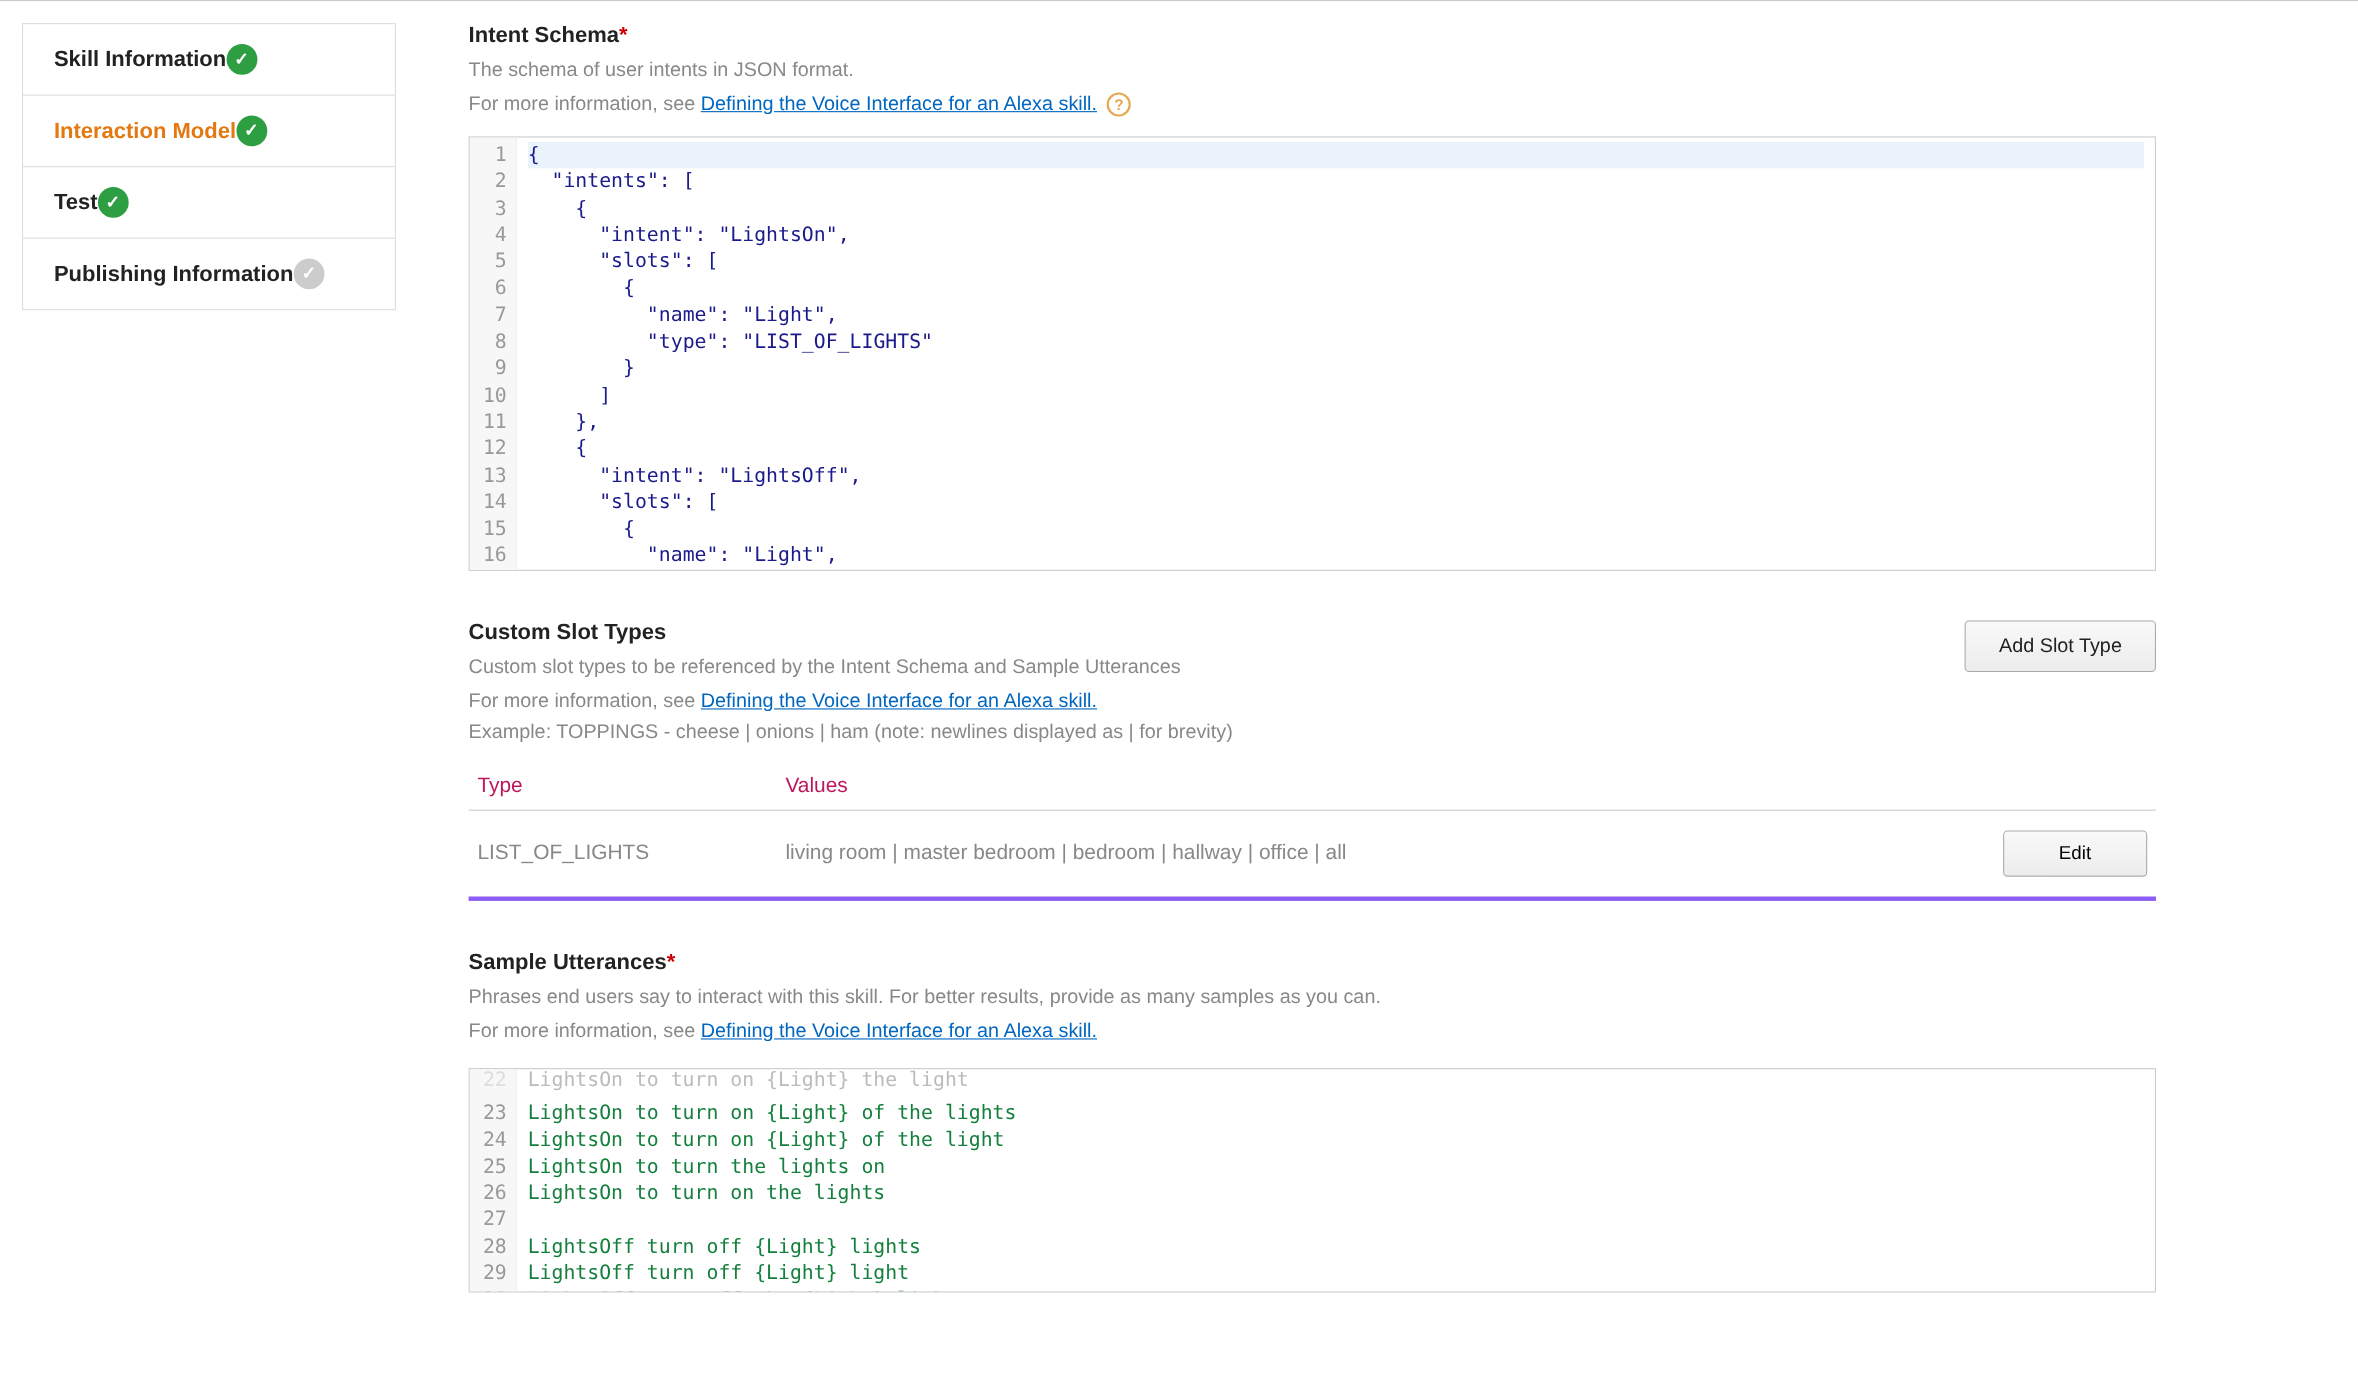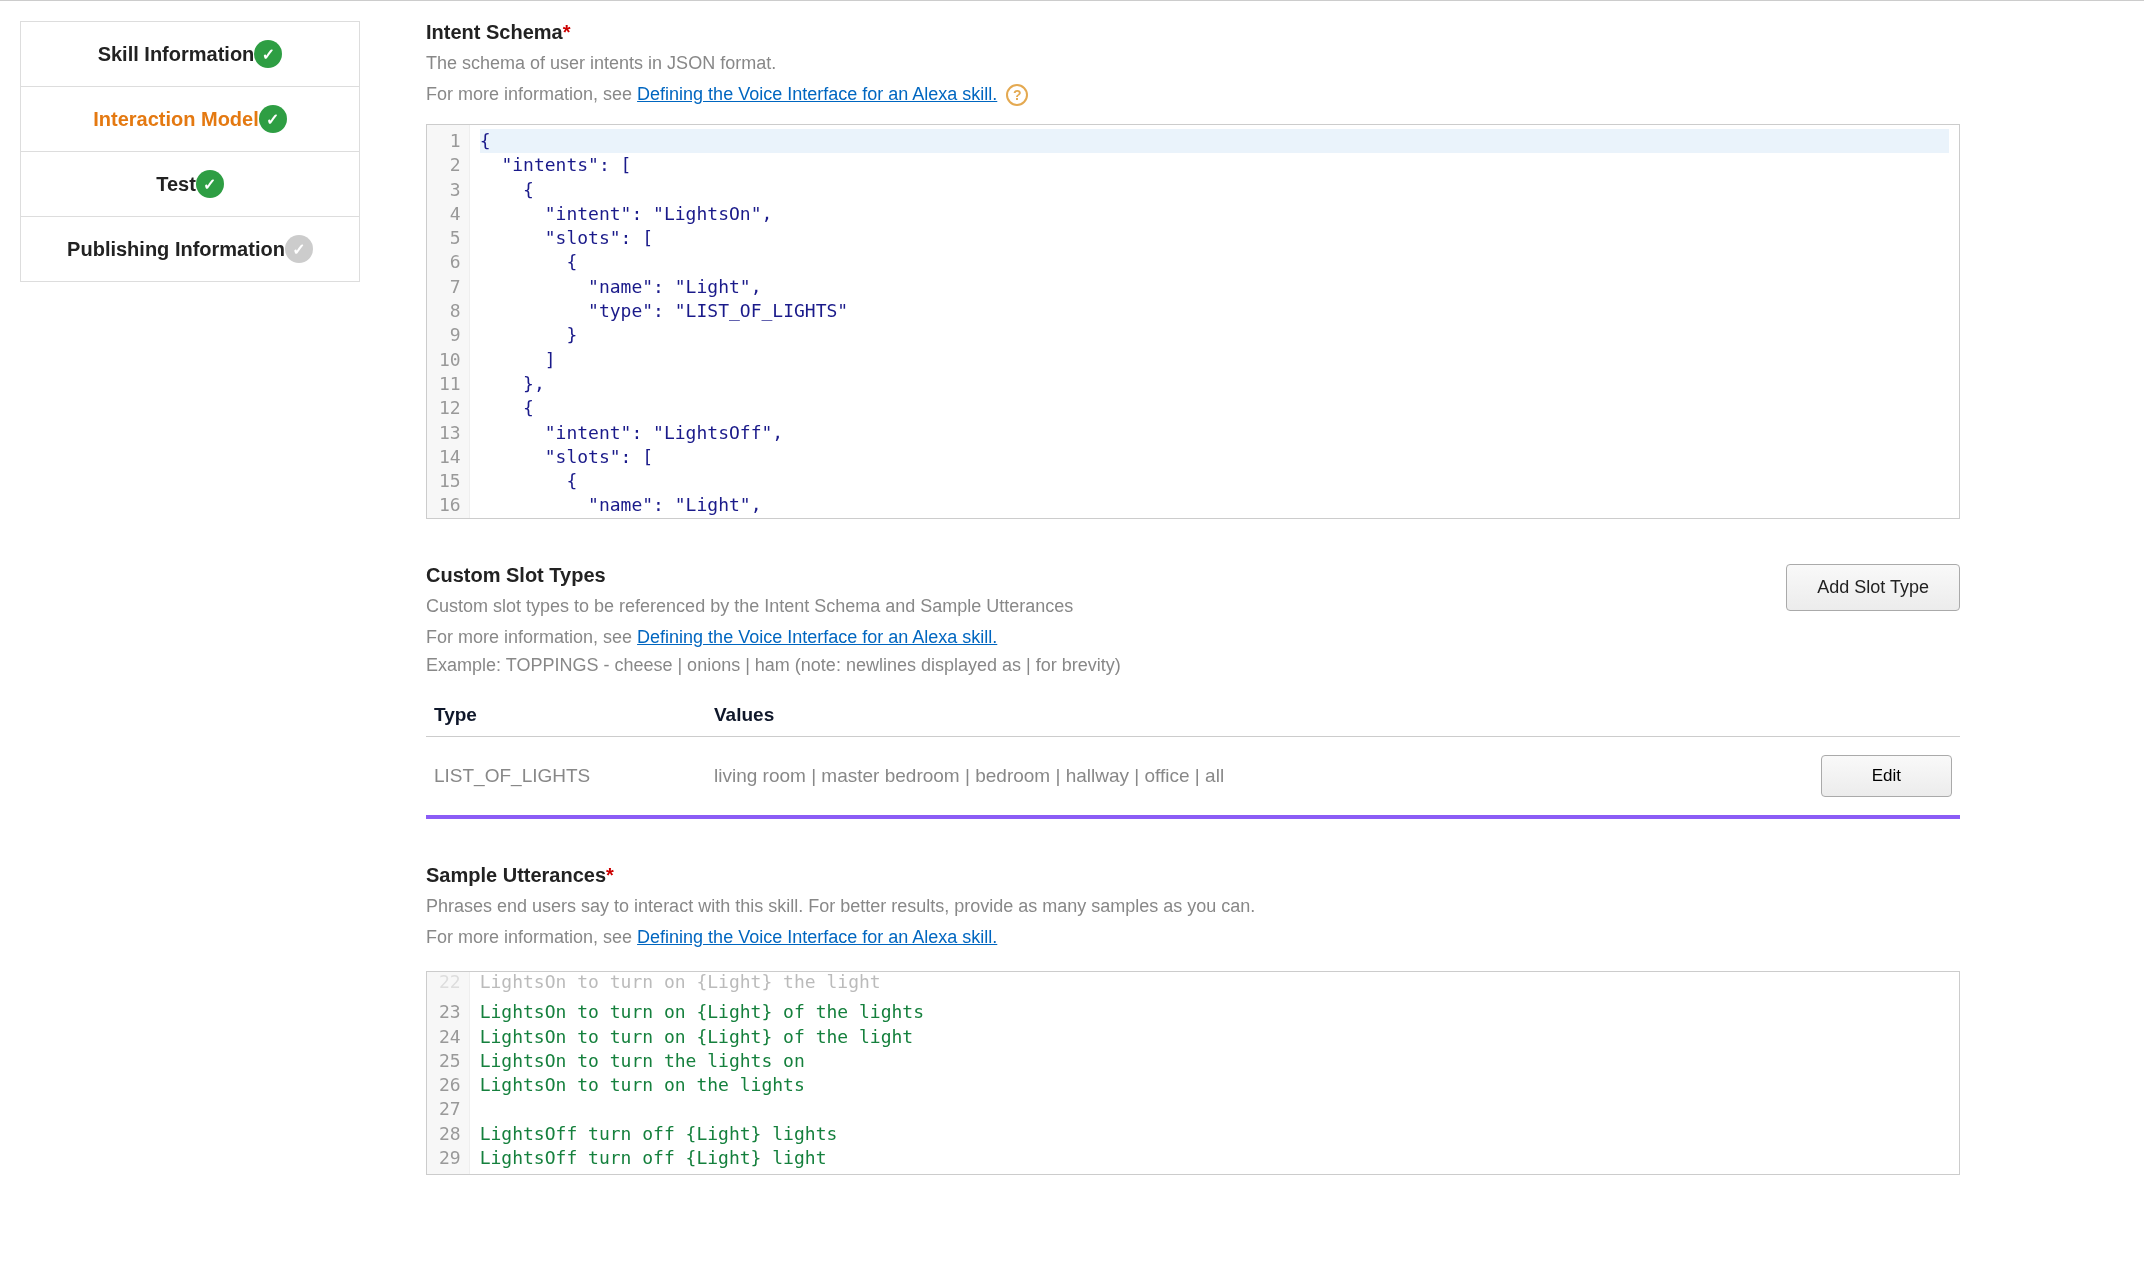--- a/index.html
+++ b/index.html
@@ -18,21 +18,21 @@
 }
 .sidebar {
   width: 340px;
   flex-shrink: 0;
 }
 .sidebar-item {
   border: 1px solid #ddd;
   border-bottom: none;
   padding: 18px 28px;
   display: flex;
-  justify-content: center;
+  justify-content: flex-start;
   align-items: center;
   font-size: 20px;
   font-weight: bold;
   color: #222;
   cursor: pointer;
 }
 .sidebar-item:last-child { border-bottom: 1px solid #ddd; }
 .sidebar-item.active { color: #e47911; }
 .check-icon {
   width: 28px;
@@ -143,21 +143,21 @@
   display: flex;
   align-items: center;
   border-bottom: 4px solid #8b5cf6;
   padding: 18px 8px;
   font-size: 19px;
 }
 .col-type { width: 280px; color: #888; }
 .col-values { flex: 1; color: #888; }
 .col-action { width: 200px; text-align: right; }
 .slot-table-header .col-type,
-.slot-table-header .col-values { color: #0f172a; font-weight: bold; }
+.slot-table-header .col-values { color: #be185d; }
 .btn-edit {
   background: linear-gradient(#f9f9f9, #ececec);
   border: 1px solid #aaa;
   border-radius: 4px;
   padding: 10px 50px;
   font-size: 17px;
   cursor: pointer;
 }
 .example-text { color: #888; font-size: 18px; margin-top: 4px; }
 .utterance-line { color: #15803d; }

